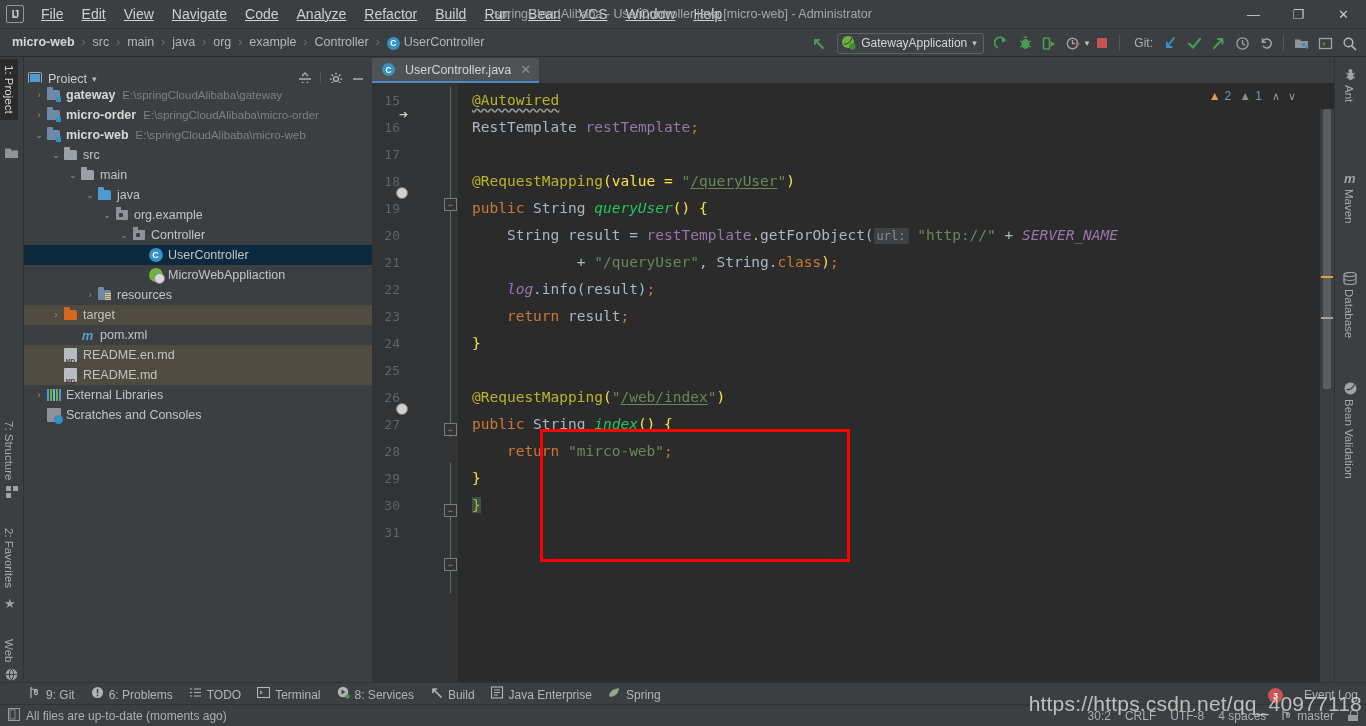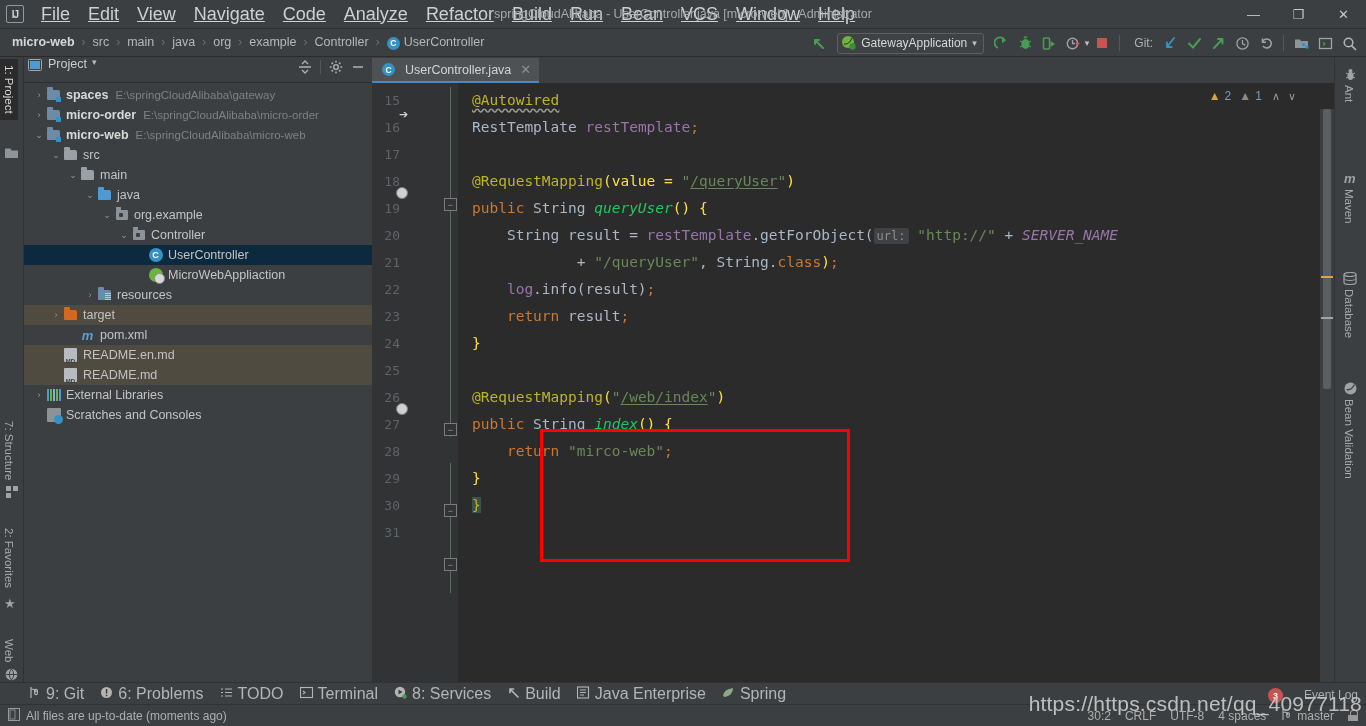--- a/index.html
+++ b/index.html
@@ -20,21 +20,21 @@
     border-bottom: 1px solid #323232;
   }
   .ij-logo {
     width: 18px; height: 18px; margin-left: 6px; margin-right: 8px;
     border: 1px solid #8f9aa5; border-radius: 2px;
     display: flex; align-items: center; justify-content: center;
     font-size: 10px; color: #d3d3d3; font-weight: bold; letter-spacing: -1px;
   }
   .menubar { display: flex; align-items: center; gap: 0px; }
   .menu-item {
-    font-size: 18px; color: #cfcfcf; padding: 4px 9px; cursor: default;
+    font-size: 14px; color: #cfcfcf; padding: 4px 9px; cursor: default;
     white-space: nowrap;
   }
   .menu-item u { text-decoration: underline; }
   .win-title {
     position: absolute; left: 50%; transform: translateX(-50%);
     font-size: 12.5px; color: #a7a7a7; white-space: nowrap;
   }
   .win-btns { position: absolute; right: 0; top: 0; height: 29px; display: flex; }
   .win-btn {
     width: 45px; height: 29px; display: flex; align-items: center;
@@ -91,22 +91,23 @@
   }
   .strip-btn.top-sel { background: #2b2b2b; color: #d8d8d8; }
   .strip-bottom { position: absolute; bottom: 8px; left: 0; }
 
   
   .project-panel {
     position: absolute; left: 24px; top: 57px; width: 348px; height: 629px;
     background: #3c3f41;
   }
   .panel-head {
-    height: 26px; display: flex; align-items: flex-start; padding: 0 4px;
+    height: 26px; display: flex; align-items: center; padding: 0 4px;
     border-bottom: 1px solid #2e2e2e;
+    margin-top: 9px;
   }
   .panel-title { font-size: 12.5px; color: #cccccc; margin-left: 6px; }
   .panel-head-icons { margin-left: auto; display: flex; align-items: center; gap: 2px; }
   .ph-ic {
     width: 20px; height: 20px; display: flex; align-items: center;
     justify-content: center; color: #aeb0b2; font-size: 12px;
   }
   .tree {
     position: absolute; top: 26px; left: 0; right: 0; bottom: 0;
     background: #3c3f41; overflow: hidden; padding-top: 2px;
@@ -256,21 +257,21 @@
     overflow: hidden;
   }
   .cl { height: 27px; line-height: 27px; white-space: pre; padding-left: 14px; }
   .kw { color: #cc7832; }
   .an { color: #bbb529; }
   .str { color: #6a8759; }
   .fld { color: #9876aa; }
   .typ { color: #a9b7c6; }
   .mth { color: #22c55e; font-style: italic; }
   .pn { color: #fde047; }
-  .stat { color: #9876aa; }
+  .stat { color: #9876aa; font-style: italic; }
   .statc { color: #9876aa; font-style: italic; }
   .hint {
     background: #3e4244; color: #8c8c8c; font-size: 12px;
     padding: 1px 3px; border-radius: 2px; font-style: normal;
   }
   .ul-wavy { text-decoration: underline; text-decoration-style: wavy;
              text-decoration-color: #999; text-underline-offset: 3px; }
   .ul-str { text-decoration: underline; text-decoration-color: #6a8759;
             text-underline-offset: 2px; }
   .brace-hl { background: #3b514d; }
@@ -307,21 +308,21 @@
     white-space: nowrap;
   }
 
   
   .bottom-tools {
     position: absolute; left: 0; bottom: 22px; width: 1366px; height: 22px;
     background: #3c3f41; display: flex; align-items: center;
     padding-left: 28px; gap: 16px; border-top: 1px solid #323232;
   }
   .bt {
-    display: flex; align-items: flex-start; gap: 5px; font-size: 16px;
+    display: flex; align-items: flex-end; gap: 5px; font-size: 12px;
     color: #b4b4b4; white-space: nowrap;
   }
   .statusbar {
     position: absolute; left: 0; bottom: 0; width: 1366px; height: 22px;
     background: #3c3f41; display: flex; align-items: center;
     font-size: 12px; color: #aeaeae; border-top: 1px solid #323232;
   }
   .sb-left { display: flex; align-items: center; gap: 6px; padding-left: 8px; }
   .sb-right {
     margin-left: auto; display: flex; align-items: center; gap: 14px;
@@ -571,21 +572,21 @@
       </div>
     </div>
     <div class="tree">
 
     <div class="tree-row">
           <span style="display:inline-block;width:8px;flex:0 0 8px"></span>
           <span class="tw">›</span>
           <span class="ic">
             <span class="folder mod"></span>
           </span>
-          <span class="tree-label bold">spaces</span>
+          <span class="tree-label bold">gateway</span>
           <span class="tree-path">E:\springCloudAlibaba\gateway</span>
         </div>
         <div class="tree-row">
           <span style="display:inline-block;width:8px;flex:0 0 8px"></span>
           <span class="tw">›</span>
           <span class="ic">
             <span class="folder mod"></span>
           </span>
           <span class="tree-label bold">micro-order</span>
           <span class="tree-path">E:\springCloudAlibaba\micro-order</span>

